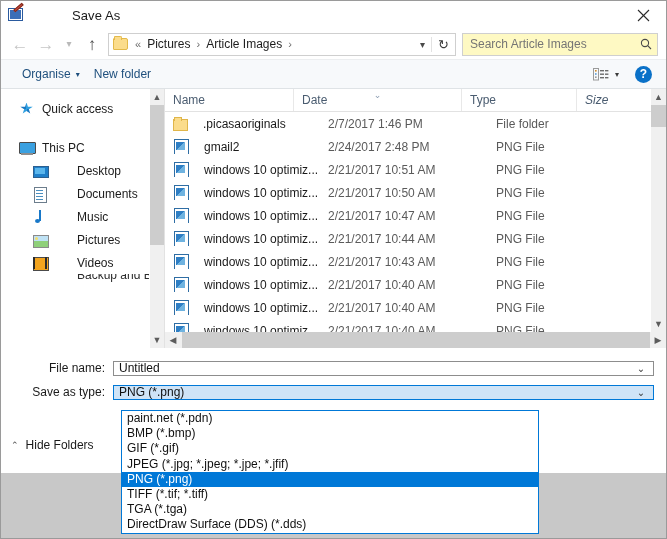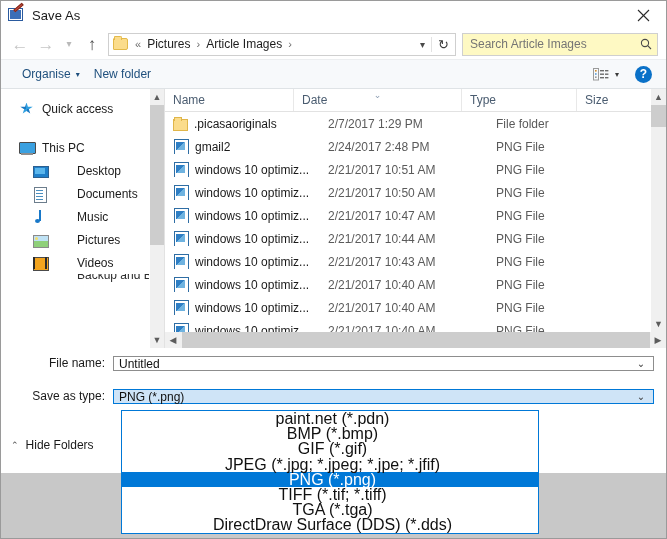--- a/index.html
+++ b/index.html
@@ -20,20 +20,21 @@
     overflow: hidden;
   }
 
   
   .titlebar {
     height: 28px;
     background: #ffffff;
     display: flex;
     align-items: center;
     position: relative;
+    gap: 40px;
   }
   .title-icon {
     width: 17px; height: 17px;
     margin-left: 7px; margin-right: 7px;
     position: relative;
     flex: none;
   }
   .title-icon .mon {
     position: absolute; left: 0; top: 1px;
     width: 15px; height: 13px;
@@ -402,21 +403,21 @@
     display: flex; align-items: center;
     padding-left: 8px;
     border-right: 1px solid #e8e8e8;
     position: relative;
     overflow: hidden;
     white-space: nowrap;
   }
   .col-name { width: 129px; flex: none; }
   .col-date { width: 168px; flex: none; }
   .col-type { width: 115px; flex: none; }
-  .col-size { flex: 1; }
+  .col-size { flex: 1; font-style: italic; }
   .sortmark {
     position: absolute;
     left: 50%; top: 1px;
     transform: translateX(-50%);
     color: #8a9bb0;
     font-size: 9px;
   }
   .rows {
     flex: 1;
     overflow: hidden;
@@ -430,21 +431,21 @@
     white-space: nowrap;
   }
   .cell {
     overflow: hidden;
     white-space: nowrap;
     text-overflow: ellipsis;
     padding-left: 8px;
   }
   .cell-name {
     width: 155px; flex: none;
-    display: flex; align-items: center; gap: 6px;
+    display: flex; align-items: center; gap: 15px;
     color: #1a1a1a;
   }
   .cell-name .nm { overflow: hidden; text-overflow: ellipsis; white-space: nowrap; }
   .cell-date { width: 168px; flex: none; color: #5a5a5a; }
   .cell-type { width: 115px; flex: none; color: #5a5a5a; }
   .cell-size { flex: 1; color: #5a5a5a; text-align: right; padding-right: 4px; }
 
   .f-ico { width: 16px; height: 15px; position: relative; flex: none; }
   .f-ico.folder {
     background: #fbdc8b;
@@ -510,23 +511,23 @@
 
   
   .formarea {
     background: #ffffff;
     padding-top: 8px;
     position: relative;
     height: 68px;
   }
   .formrow {
     display: flex;
-    align-items: flex-start;
+    align-items: center;
     height: 24px;
-    margin-bottom: 9px;
+    margin-bottom: 0;
   }
   .formlabel {
     width: 112px;
     text-align: right;
     padding-right: 8px;
     font-size: 12px;
     color: #1a1a1a;
     flex: none;
   }
   .combo {
@@ -586,25 +587,24 @@
     position: absolute;
     left: 120px; top: 409px;
     width: 418px;
     background: #ffffff;
     border: 1px solid #0078d7;
     z-index: 50;
   }
   .dd-item {
     height: 15.2px;
     line-height: 15.2px;
-    font-size: 16px;
+    font-size: 12px;
     color: #101010;
     padding-left: 5px;
     white-space: nowrap;
-    text-align: center;
   }
   .dd-item.sel {
     background: #0078d7;
     color: #ffffff;
   }
 </style>
 </head>
 <body>
 
 <div class="dialog">
@@ -755,21 +755,21 @@
           <span>Size</span>
         </div>
       </div>
 
       <div class="rows">
         <div class="row">
           <div class="cell cell-name">
             <span class="f-ico folder"></span>
             <span class="nm">.picasaoriginals</span>
           </div>
-          <div class="cell cell-date">2/7/2017 1:29 PM</div>
+          <div class="cell cell-date">2/7/2017 1:46 PM</div>
           <div class="cell cell-type">File folder</div>
           <div class="cell cell-size"></div>
         </div>
         <div class="row">
           <div class="cell cell-name">
             <span class="f-ico png"></span>
             <span class="nm">gmail2</span>
           </div>
           <div class="cell cell-date">2/24/2017 2:48 PM</div>
           <div class="cell cell-type">PNG File</div>

